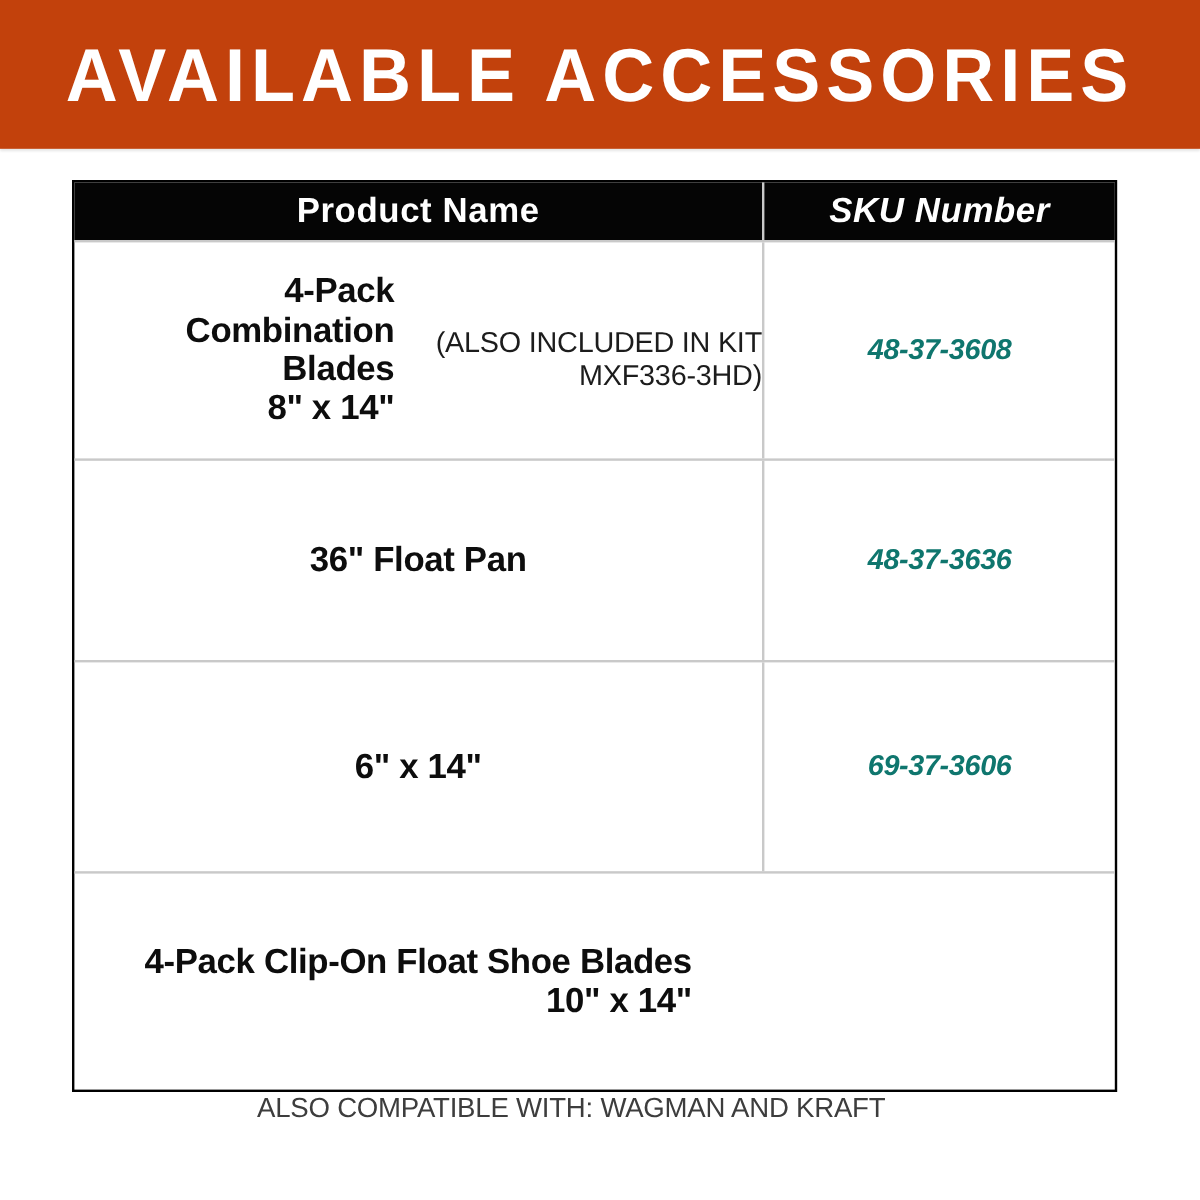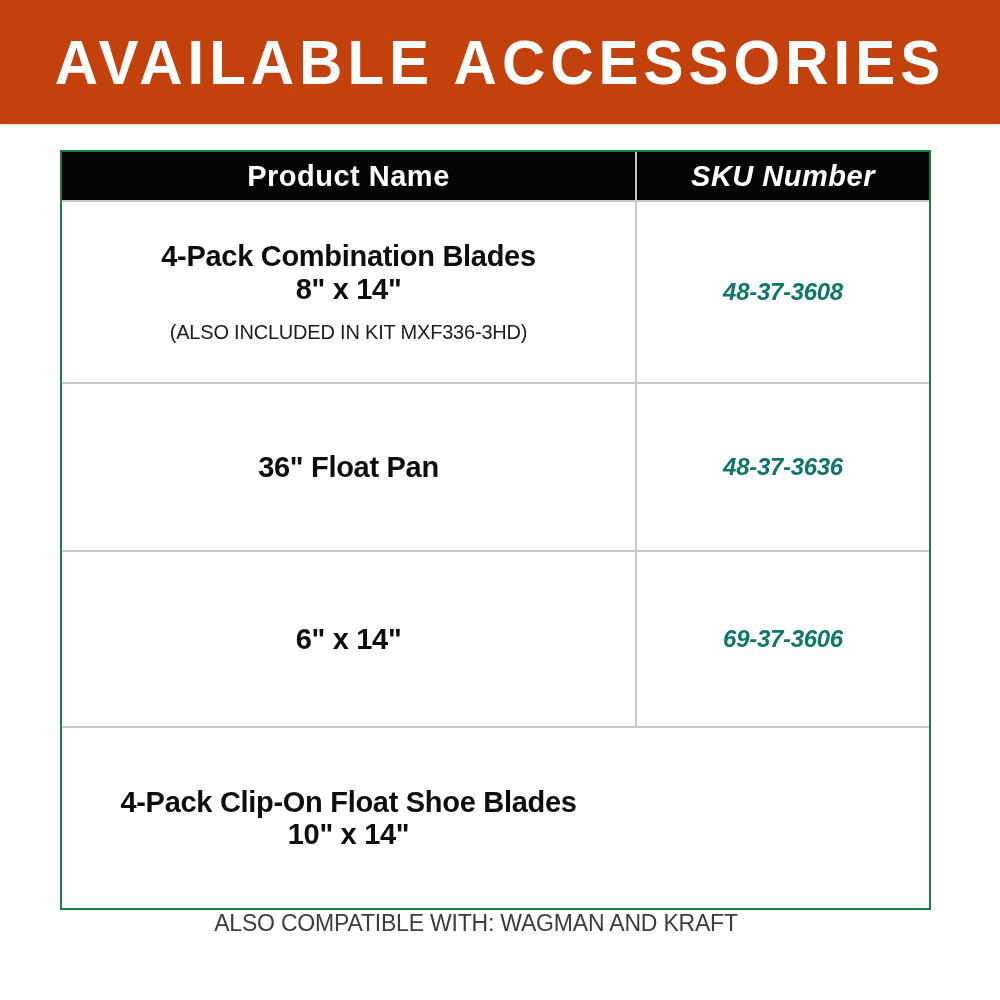--- a/index.html
+++ b/index.html
@@ -21,21 +21,21 @@
     font-size: 60px;
     font-weight: bold;
     letter-spacing: 5px;
     white-space: nowrap;
     transform: scaleY(1.04);
   }
   
   .acc-table {
     width: 871px;
     margin: 26px 0 0 60px;
-    border: 2px solid #15803d;
+    border: 2px solid #000000;
     background: #ffffff;
   }
   .thead, .tr { display: flex; width: 100%; }
   .thead {
     height: 48px;
     background: #050505;
   }
   .th {
     color: #ffffff;
     font-size: 29px;
@@ -44,36 +44,36 @@
     letter-spacing: 0.5px;
   }
   .name-col { width: 573px; flex: 0 0 573px; }
   .sku-col  { flex: 1; border-left: 2px solid #C9C9C9; font-style: italic; }
   .tr { border-top: 2px solid #C9C9C9; }
   .tr.r1 { height: 182px; }
   .tr.r2 { height: 168px; }
   .tr.r3 { height: 176px; }
   .tr.r4 { height: 182px; }
   .td {
-    display: flex; flex-direction: column;
+    display: flex; flex-direction: row;
     align-items: center; justify-content: center;
-    text-align: center;
+    text-align: right;
   }
   .pname {
     font-size: 29px;
     font-weight: bold;
     color: #0d0d0d;
     line-height: 1.12;
     letter-spacing: -0.3px;
   }
   .pname .line { display: block; }
   .pname .line:empty { display: none; }
   .pnote {
     margin-top: 16px;
-    font-size: 20px;
+    font-size: 24px;
     font-weight: normal;
     color: #1c1c1c;
     letter-spacing: -0.2px;
   }
   .pnote:empty { display: none; }
   .sku-val {
     font-size: 24px;
     font-weight: bold;
     color: #0f766e;
     letter-spacing: -0.3px;

